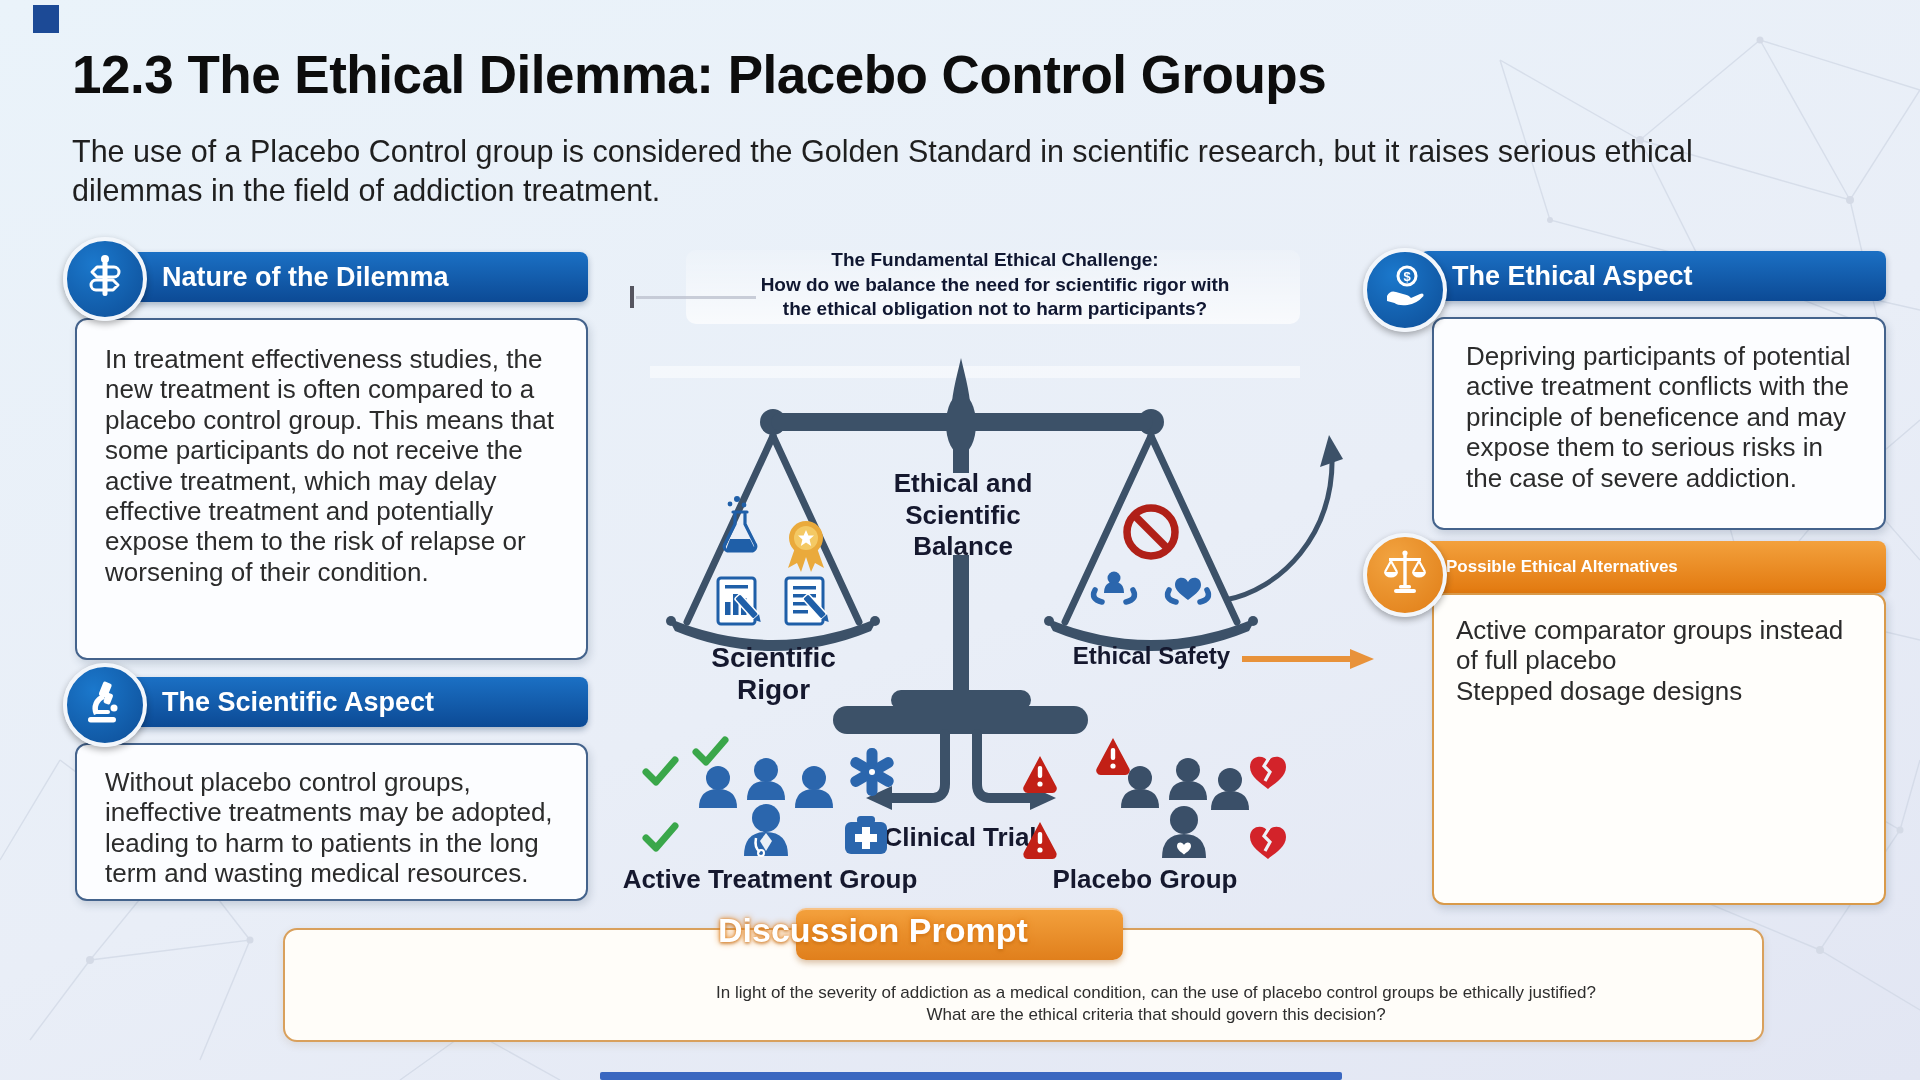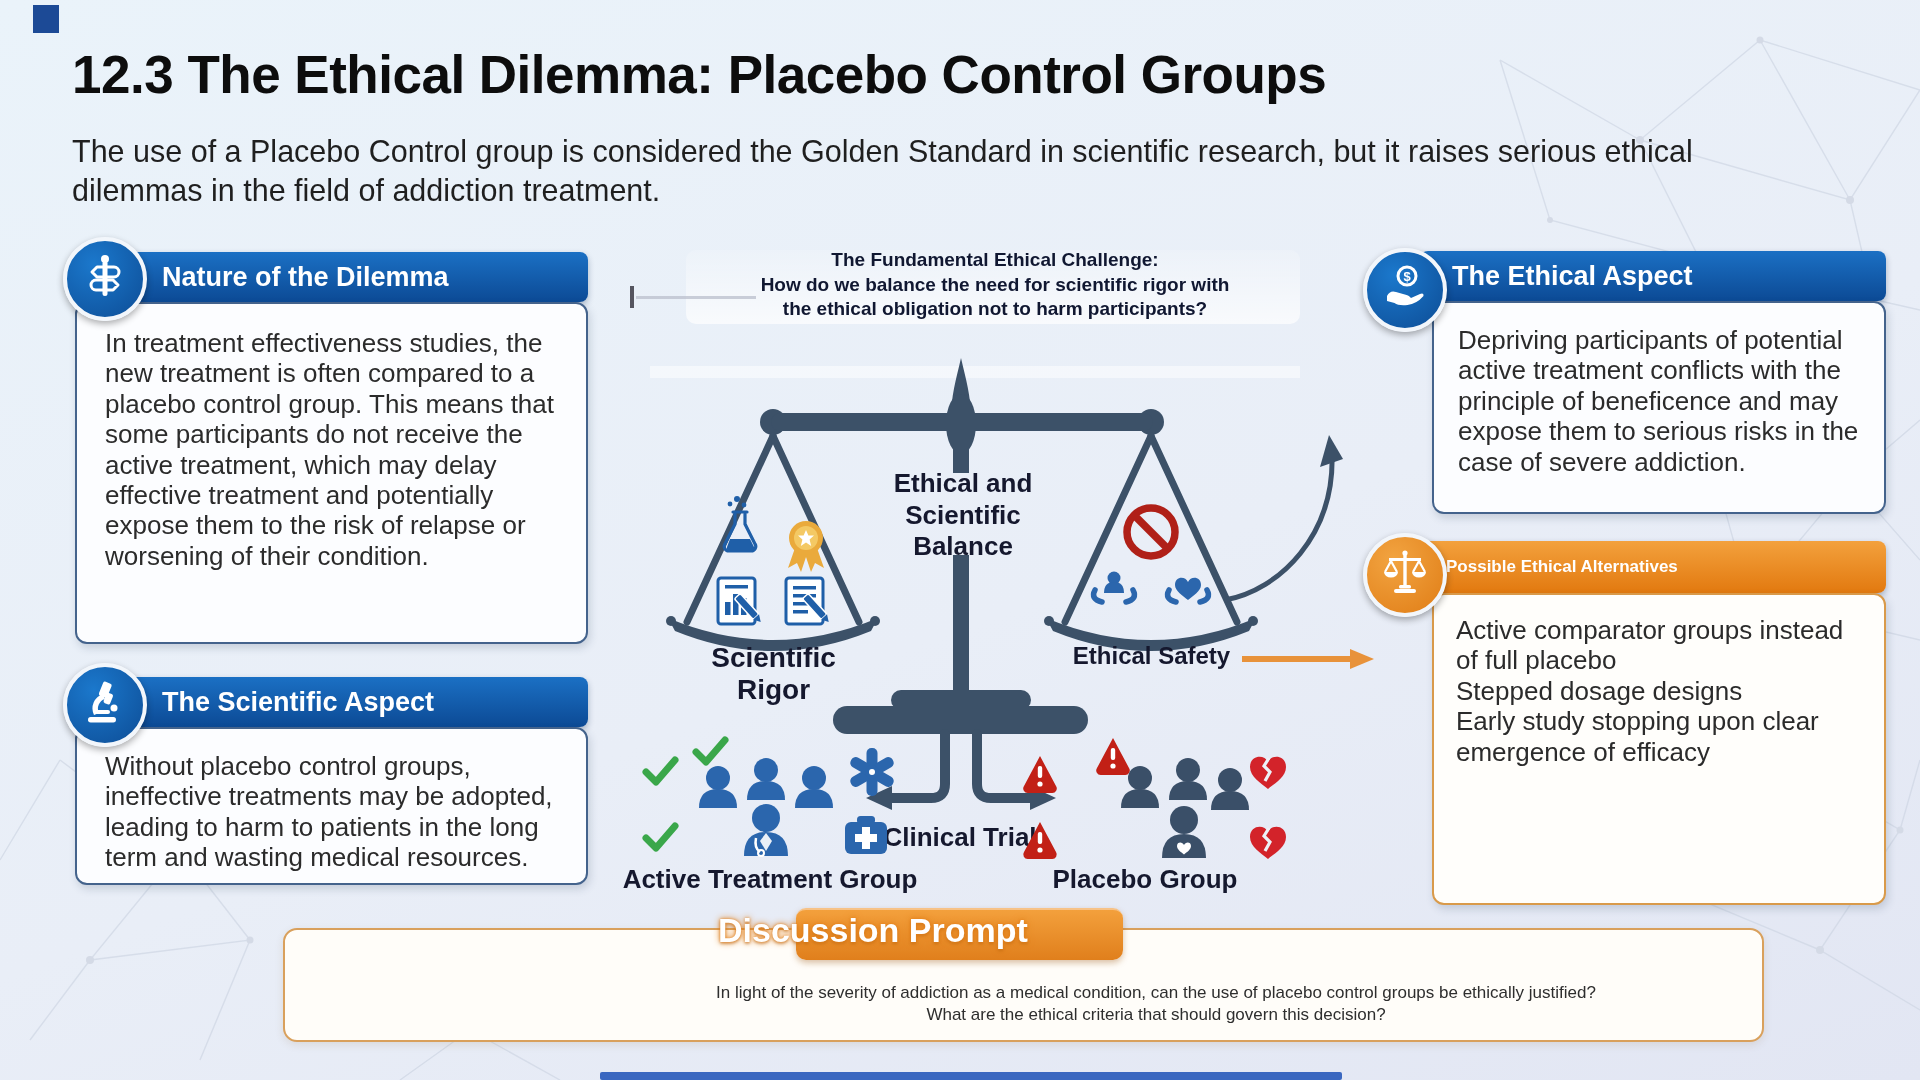--- a/index.html
+++ b/index.html
@@ -11,21 +11,21 @@
   .abs{position:absolute;}
   .pre{white-space:pre-line;}
   .title{font-size:53px;font-weight:700;color:#0d0d0d;letter-spacing:-0.5px;}
   .subtitle{font-size:30.5px;color:#1f1f1f;line-height:1.27;}
   .hdr{display:flex;align-items:center;color:#fff;font-weight:700;font-size:27px;
        border-radius:8px;box-shadow:0 3px 6px rgba(10,40,80,.3);}
   .hdr-blue{background:linear-gradient(180deg,#1b70c4,#0c4a95);}
   .hdr-orange{background:linear-gradient(180deg,#f3a13d,#e2790f);}
   .card{background:#fcfdff;border-radius:12px;font-size:26px;color:#2b2b2b;line-height:1.17;
         box-shadow:2px 4px 9px rgba(40,60,90,.18);}
-  .card-blue{border:2px solid #44638c;}
+  .card-blue{border:2px solid #44638c;margin-top:16px;}
   .card-orange{border:2px solid #d99a4a;background:#fffefb;}
   .badge{border-radius:50%;border:4px solid #f2f6fb;display:flex;align-items:center;justify-content:center;
          box-shadow:0 3px 7px rgba(0,0,0,.32);width:84px;height:84px;box-sizing:border-box;z-index:3;}
   .badge-blue{background:radial-gradient(circle at 35% 30%,#1b78cc,#0d4d96);}
   .badge-orange{background:radial-gradient(circle at 35% 30%,#f2a441,#e07d16);}
   .dlabel{font-weight:700;color:#15182e;text-align:center;}
   .challenge{font-size:19px;font-weight:700;color:#101731;text-align:center;line-height:1.3;}
   .band{background:linear-gradient(180deg,rgba(255,255,255,.15),rgba(255,255,255,.7));border-radius:10px;}
   .disc-title{font-size:34px;font-weight:700;color:#fff;
      text-shadow:0 0 7px rgba(228,128,25,.95),0 0 3px rgba(228,128,25,.9),0 2px 3px rgba(150,80,10,.4);}
@@ -291,21 +291,21 @@
   </div>
   <div class="abs badge badge-blue" style="left:1363px;top:248px;">
     <span>
       <svg width="48" height="48" viewBox="0 0 48 48">
         <circle cx="26" cy="12" r="9" fill="none" stroke="#fff" stroke-width="3"></circle>
         <text x="26" y="17" font-size="13" font-weight="bold" fill="#fff" text-anchor="middle" font-family="Liberation Sans, sans-serif">$</text>
         <path d="M6 32 q3 -6 9 -4 l7 2 q6 1 8 4 l9 -4 q4 -1.5 3.5 2 q-7 8 -16 9 q-9 1 -13 -2 l-7.5 -2 z" fill="#fff"></path>
       </svg>
     </span>
   </div>
-  <div class="abs card card-blue" style="left:1432px;top:301px;width:454px;height:213px;box-sizing:border-box;padding:22px 20px 14px 24px;">
+  <div class="abs card card-blue" style="left:1432px;top:301px;width:454px;height:213px;box-sizing:border-box;padding:22px 20px 14px 32px;">
     <span>Depriving participants of potential active treatment conflicts with the principle of beneficence and may expose them to serious risks in the case of severe addiction.</span>
   </div>
 
   <div class="abs hdr hdr-orange" style="left:1420px;top:541px;width:466px;height:52px;padding-left:26px;box-sizing:border-box;font-size:17px;">
     <span>Possible Ethical Alternatives</span>
   </div>
   <div class="abs badge badge-orange" style="left:1363px;top:533px;">
     <span>
       <svg width="48" height="48" viewBox="0 0 48 48" stroke="#fff" fill="#fff">
         <rect x="22.3" y="4" width="3.4" height="32" stroke="none"></rect>
@@ -316,21 +316,20 @@
         <path d="M38 12 l-6 11 M38 12 l6 11" stroke-width="2.2" fill="none"></path>
         <path d="M31 23 h14 a7 5.5 0 0 1 -14 0 z" stroke="none"></path>
         <rect x="18" y="36" width="12" height="3.5" rx="1.5" stroke="none"></rect>
         <rect x="13" y="40" width="22" height="4" rx="2" stroke="none"></rect>
       </svg>
     </span>
   </div>
   <div class="abs card card-orange" style="left:1432px;top:593px;width:454px;height:312px;box-sizing:border-box;padding:20px 18px 12px 22px;">
     <div>Active comparator groups instead of full placebo</div>
     <div>Stepped dosage designs</div>
-    <div>Early study stopping upon clear emergence of efficacy</div>
   </div>
 
   <div class="abs" style="left:283px;top:928px;width:1477px;height:110px;background:#fffdf9;border:2px solid #d9a05c;border-radius:14px;box-shadow:0 3px 8px rgba(120,80,30,.12);"></div>
   <div class="abs" style="left:796px;top:908px;width:327px;height:52px;background:linear-gradient(180deg,#f3a03c,#e07f1c);border-radius:10px;box-shadow:0 3px 6px rgba(150,80,10,.35);border-top:2px solid #f7c287;box-sizing:border-box;"></div>
   <div class="abs disc-title" style="left:718px;top:911px;width:460px;">Discussion Prompt</div>
   <div class="abs disc-body" style="left:696px;top:969px;width:920px;">In light of the severity of addiction as a medical condition, can the use of placebo control groups be ethically justified? What are the ethical criteria that should govern this decision?</div>
 
 </div>
 
 </body></html>

